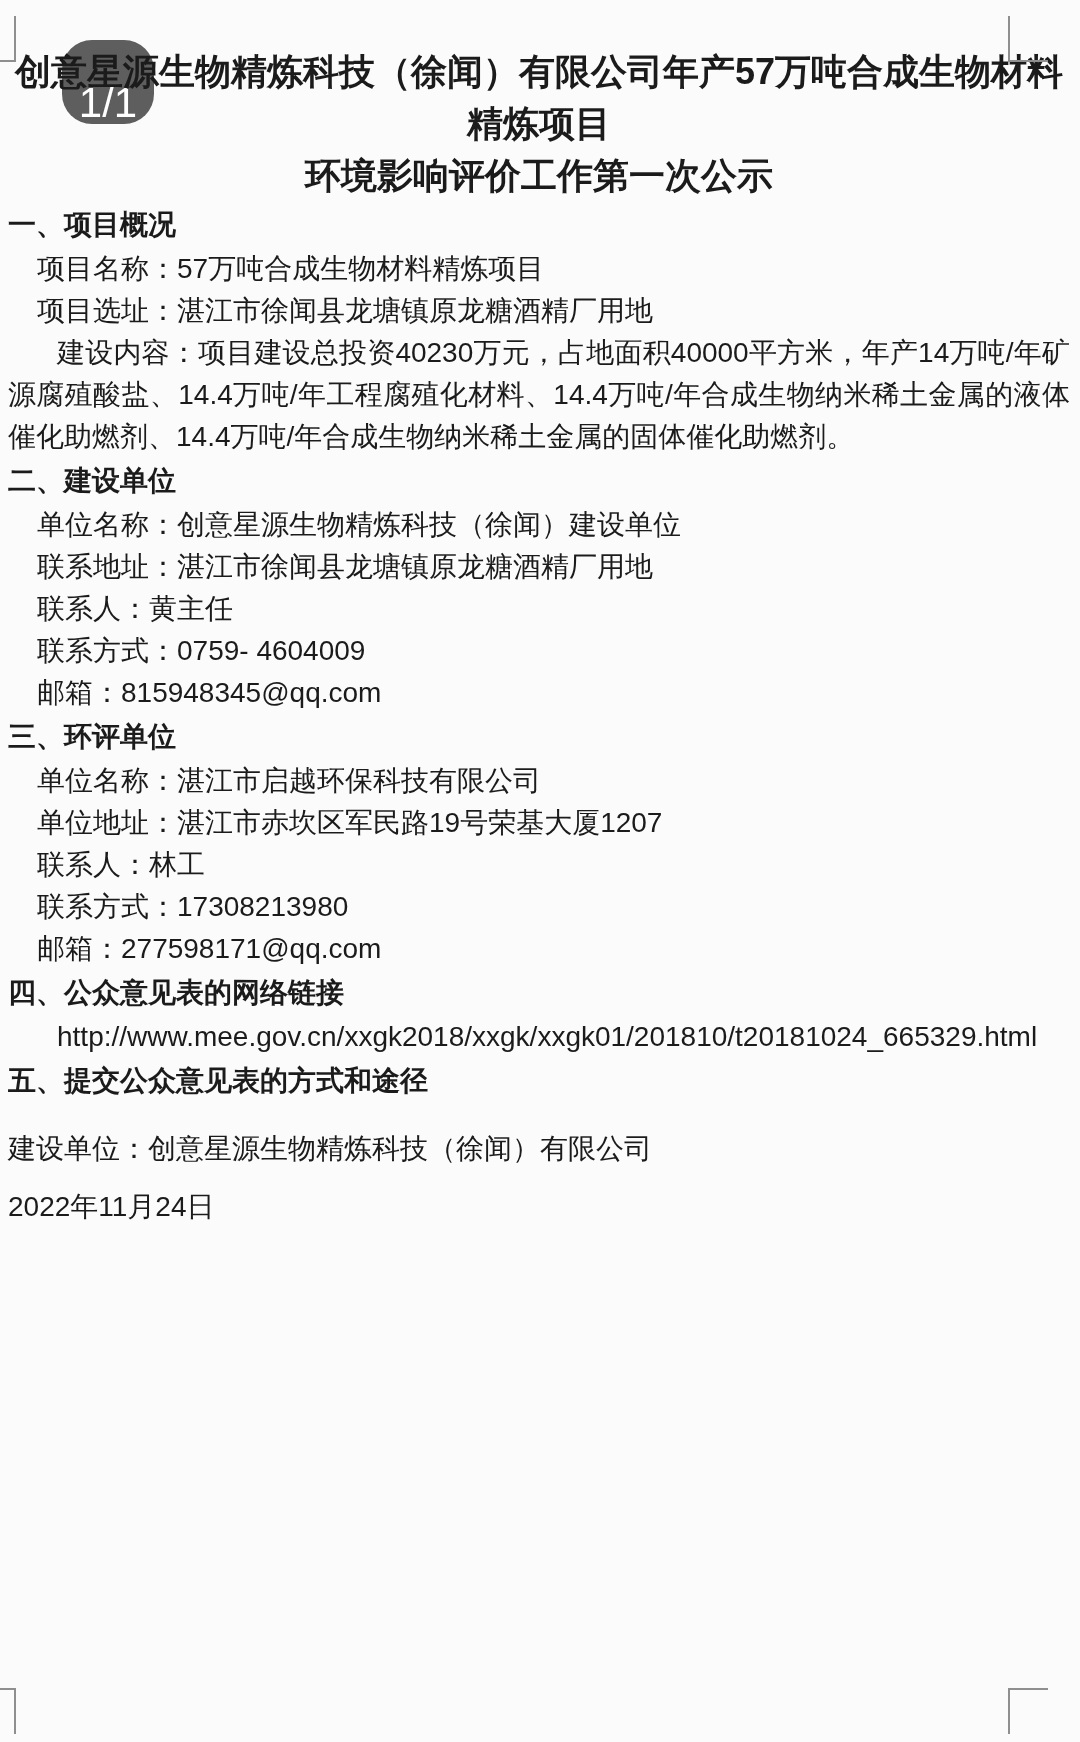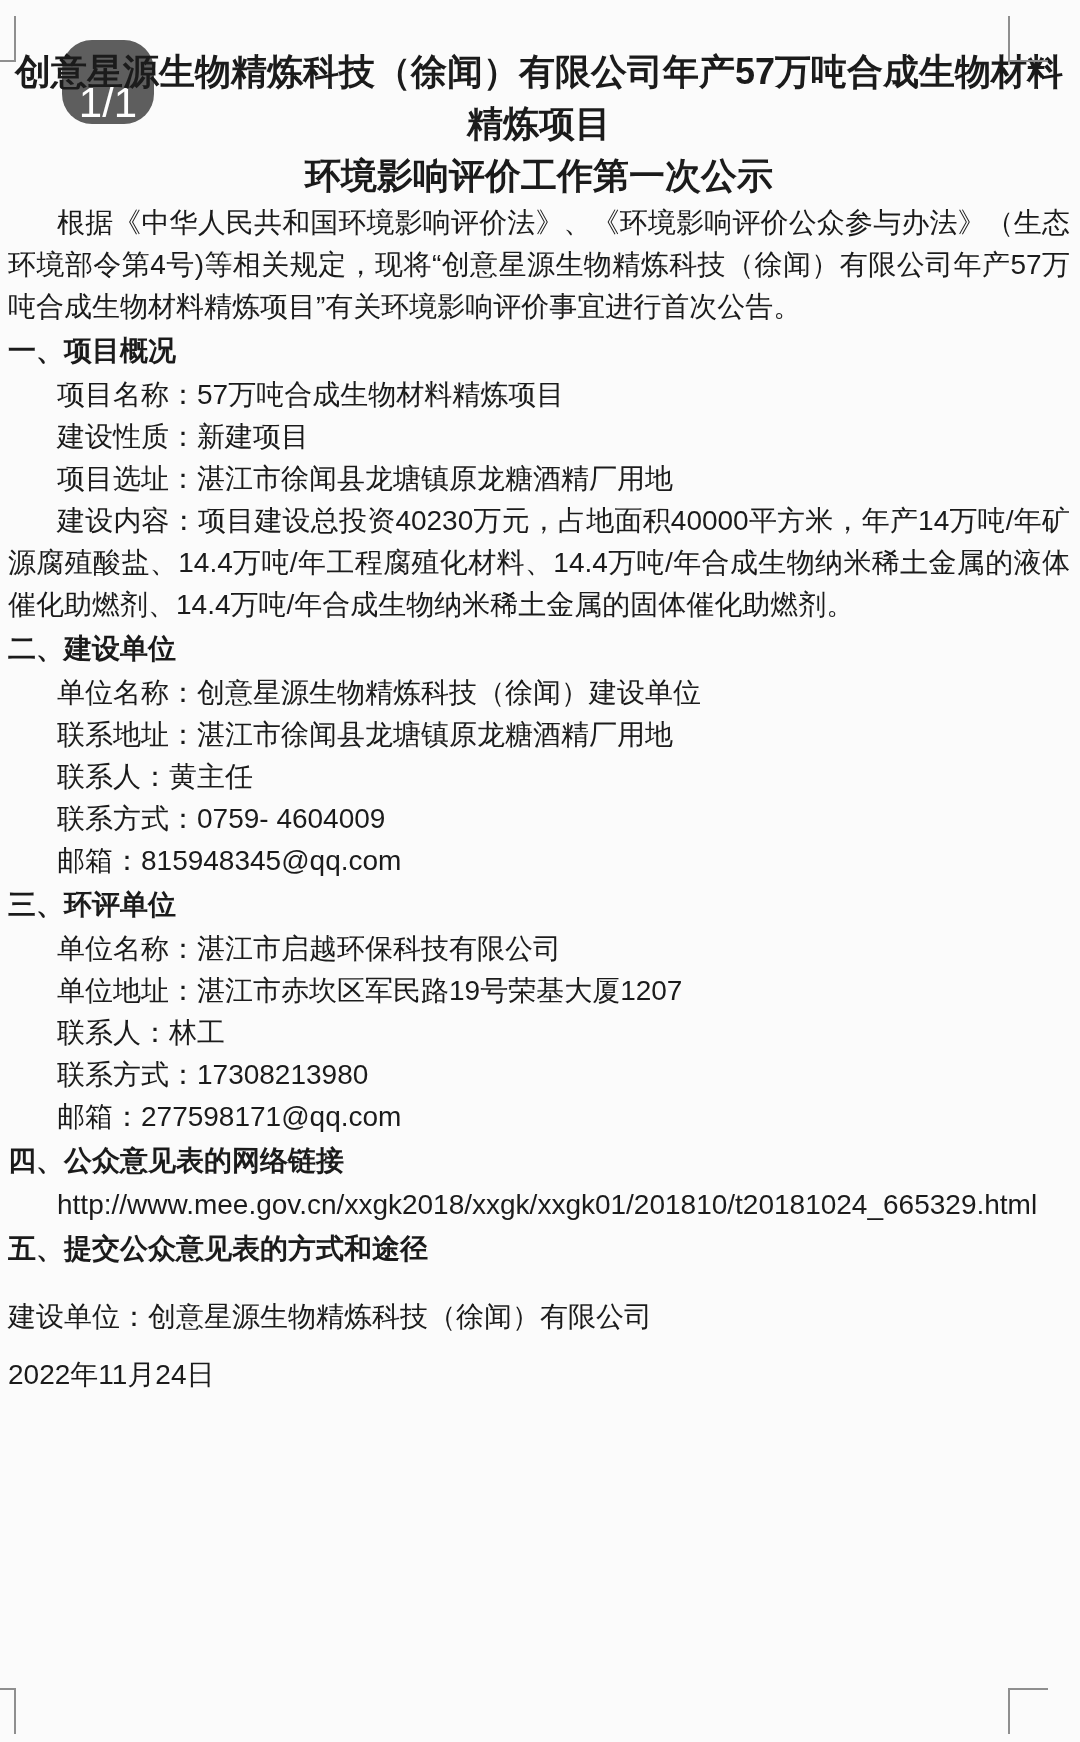--- a/index.html
+++ b/index.html
@@ -21,21 +21,21 @@
   .badge{
     position:absolute;left:62px;top:40px;width:92px;height:84px;
     background:#5e5e5e;border-radius:30px;z-index:0;
     display:flex;align-items:flex-end;justify-content:center;
     color:#ffffff;font-size:42px;line-height:1;
   }
   .content{position:relative;z-index:1;padding:46px 10px 0 8px;}
   .title{font-size:36px;font-weight:bold;line-height:52px;text-align:center;}
   .para{font-size:28px;line-height:42px;margin:0;text-align:justify;text-indent:49px;}
   .heading{font-size:28px;font-weight:bold;line-height:46px;}
-  .field{font-size:28px;line-height:42px;margin-left:49px;}
+  .field{font-size:28px;line-height:42px;margin-left:29px;}
   .url{font-size:28px;line-height:42px;margin-left:49px;white-space:nowrap;}
   .signature{margin-top:24px;text-align:left;padding-right:175px;font-size:28px;}
   .signature .sig-line{line-height:42px;}
   .signature .sig-date{line-height:42px;margin-top:16px;}
 </style>
 </head>
 <body>
 
 <div class="mark tl"></div>
 <div class="mark tr"></div>
@@ -43,25 +43,23 @@
 <div class="mark br"></div>
 
 <div class="badge">
   <span>1/1</span>
 </div>
 
 <div class="content">
   <div class="title">创意星源生物精炼科技（徐闻）有限公司年产57万吨合成生物材料精炼项目</div>
   <div class="title">环境影响评价工作第一次公示</div>
 
-  <p class="para">根据《中华人民共和国环境影响评价法》、《环境影响评价公众参与办法》（生态环境部令第4号)等相关规定，现将“创意星源生物精炼科技（徐闻）有限公司年产57万吨合成生物材料精炼项目”有关环境影响评价事宜进行首次公告。</p>
 
   <div class="heading">一、项目概况</div>
   <div class="field">项目名称：57万吨合成生物材料精炼项目</div>
-  <div class="field">建设性质：新建项目</div>
   <div class="field">项目选址：湛江市徐闻县龙塘镇原龙糖酒精厂用地</div>
   <p class="para">建设内容：项目建设总投资40230万元，占地面积40000平方米，年产14万吨/年矿源腐殖酸盐、14.4万吨/年工程腐殖化材料、14.4万吨/年合成生物纳米稀土金属的液体催化助燃剂、14.4万吨/年合成生物纳米稀土金属的固体催化助燃剂。</p>
 
   <div class="heading">二、建设单位</div>
   <div class="field">单位名称：创意星源生物精炼科技（徐闻）建设单位</div>
   <div class="field">联系地址：湛江市徐闻县龙塘镇原龙糖酒精厂用地</div>
   <div class="field">联系人：黄主任</div>
   <div class="field">联系方式：0759- 4604009</div>
   <div class="field">邮箱：815948345@qq.com</div>
 

